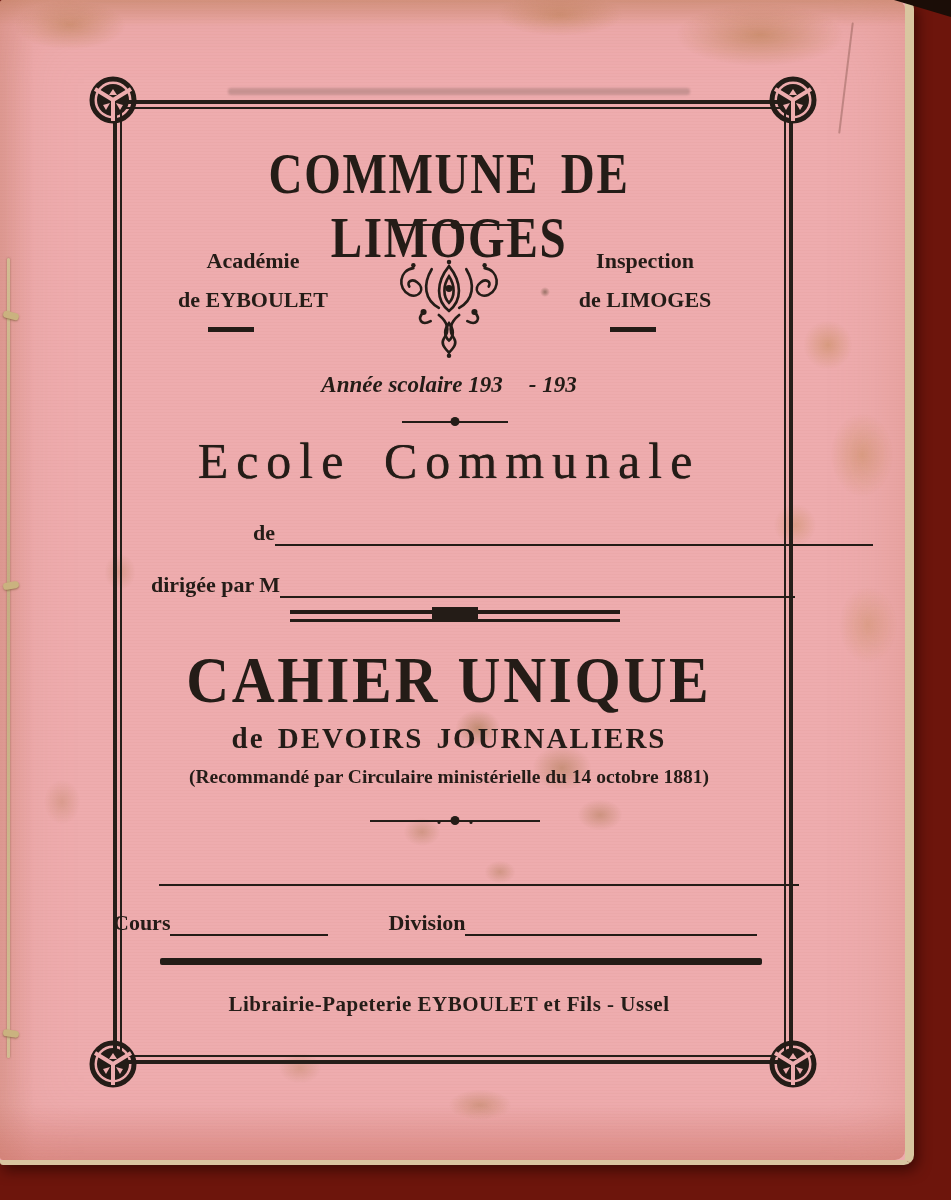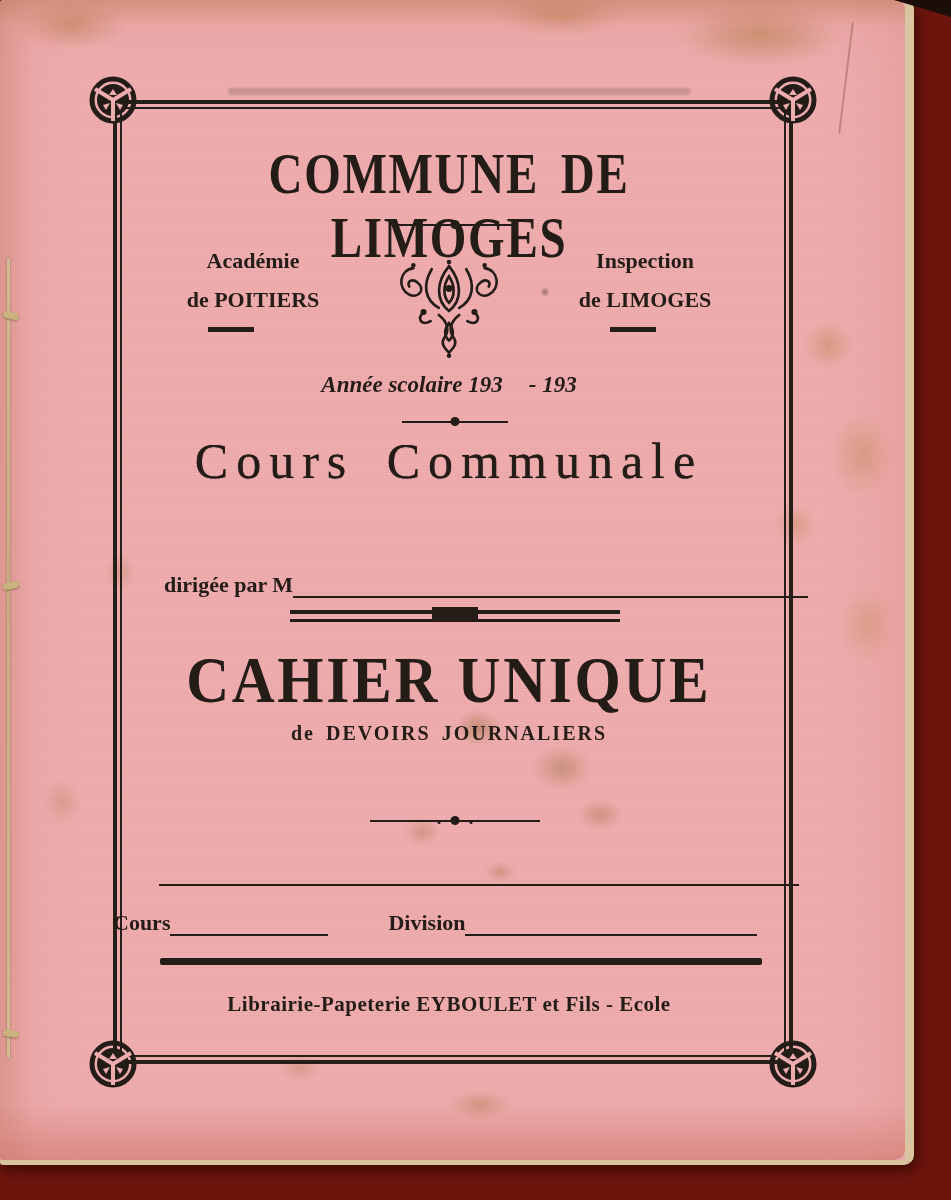--- a/index.html
+++ b/index.html
@@ -94,29 +94,29 @@
   .shift-r{transform:translateX(-12px);}
   .fleuron{width:112px;flex:0 0 112px;margin-top:8px;}
   .annee{top:372px;font-weight:bold;font-size:23px;font-style:italic;}
   .annee .gap{display:inline-block;width:26px;}
   .ecole-title{top:432px;font-size:50px;letter-spacing:8px;word-spacing:12px;
     text-shadow:0 0 .7px #241c17;}
   .fillrow{display:flex;align-items:flex-end;font-weight:bold;font-size:22px;height:32px;}
   .fill-line{flex:1;border-bottom:2px solid #241c17;height:100%;}
   .r-de{top:514px;padding-left:140px;}
   .r-de .fill-line{margin-right:52px;}
-  .r-dirigee{top:566px;padding-left:38px;margin-left:13px;}
+  .r-dirigee{top:566px;padding-left:38px;}
   .r-dirigee .fill-line{margin-right:28px;}
   .double-rule{position:absolute;left:290px;top:610px;width:330px;height:5px;
     border-top:4px solid #241c17;border-bottom:3px solid #241c17;}
   .double-rule::after{content:'';position:absolute;left:50%;top:-7px;transform:translateX(-50%);
     width:46px;height:14px;background:#241c17;}
   .cahier-title{top:642px;font-weight:bold;font-size:66px;letter-spacing:3px;text-align:center;}
   .cahier-title .stretch{display:inline-block;transform:scaleX(.9);transform-origin:center;}
-  .devoirs{top:722px;font-weight:bold;font-size:20px;letter-spacing:2px;word-spacing:4px;}
+  .devoirs{top:722px;font-weight:bold;font-size:29px;letter-spacing:2px;word-spacing:4px;}
   .recommande{top:766px;font-weight:bold;font-size:19.5px;}
   .r-appart{top:854px;padding-left:46px;}
   .r-appart .fill-line{margin-right:32px;}
   .r-cours{top:904px;}
   .r-cours .line-cours{flex:0 0 158px;border-bottom:2px solid #241c17;height:100%;}
   .r-cours .gap2{flex:0 0 60px;}
   .r-cours .fill-line{margin-right:28px;}
   .thick-rule{position:absolute;left:160px;top:958px;width:602px;height:7px;
     background:#241c17;border-radius:2px;}
   .publisher{top:992px;font-weight:bold;font-size:21px;letter-spacing:.5px;}
@@ -175,21 +175,21 @@
     </div>
 
     <div class="row centered commune-title">
       <span class="stretch">COMMUNE DE LIMOGES</span>
     </div>
     <div class="hr-dot div1"></div>
 
     <div class="row trio">
       <div class="acad-col shift-area">
         <span class="l1">Académie</span>
-        <span class="l2">de POITIERS</span>
+        <span class="l2">de EYBOULET</span>
         <span class="mini-rule shift-l"></span>
       </div>
       <svg class="fleuron ink-svg" viewBox="0 0 110 100" fill="none" stroke="#241c17" stroke-width="2.6" stroke-linecap="round">
         <circle cx="20" cy="7" r="2.2" fill="#241c17" stroke="none"></circle>
         <circle cx="55" cy="4" r="2.2" fill="#241c17" stroke="none"></circle>
         <circle cx="90" cy="7" r="2.2" fill="#241c17" stroke="none"></circle>
         <path d="M20,10 C6,12 4,30 16,36 C26,40 32,30 24,24 C19,20 13,23 16,28"></path>
         <path d="M90,10 C104,12 106,30 94,36 C84,40 78,30 86,24 C91,20 97,23 94,28"></path>
         <path d="M55,8 C42,24 42,42 55,52 C68,42 68,24 55,8 Z"></path>
         <path d="M55,18 C49,27 49,38 55,44 C61,38 61,27 55,18 Z"></path>
@@ -210,47 +210,52 @@
         <span class="l2">de LIMOGES</span>
         <span class="mini-rule shift-r"></span>
       </div>
     </div>
 
     <div class="row centered annee">
       <span>Année scolaire 193</span><span class="gap"></span><span>- 193</span>
     </div>
     <div class="hr-dot div2"></div>
 
-    <div class="row centered ecole-title">Cours Communale</div>
-
+    <div class="row centered ecole-title">Ecole Communale</div>
+
+    <div class="row fillrow r-de">
+      <span>de</span>
+      <span class="fill-line"></span>
+    </div>
 
     <div class="row fillrow r-dirigee">
       <span>dirigée par M</span>
       <span class="fill-line"></span>
     </div>
 
     <div class="double-rule"></div>
 
     <div class="row centered cahier-title">
       <span class="stretch">CAHIER UNIQUE</span>
     </div>
     <div class="row centered devoirs">de DEVOIRS JOURNALIERS</div>
+    <div class="row centered recommande">(Recommandé par Circulaire ministérielle du 14 octobre 1881)</div>
     <div class="hr-dot div3"></div>
 
     <div class="row fillrow r-appart">
       <span class="fill-line"></span>
     </div>
 
     <div class="row fillrow r-cours">
       <span>Cours</span>
       <span class="line-cours"></span>
       <span class="gap2"></span>
       <span>Division</span>
       <span class="fill-line"></span>
     </div>
 
     <div class="thick-rule"></div>
 
-    <div class="row centered publisher">Librairie-Papeterie EYBOULET et Fils - Ecole</div>
+    <div class="row centered publisher">Librairie-Papeterie EYBOULET et Fils - Ussel</div>
   </div>
 
   <div class="dark-sliver"></div>
 </div>
 
 </body></html>

